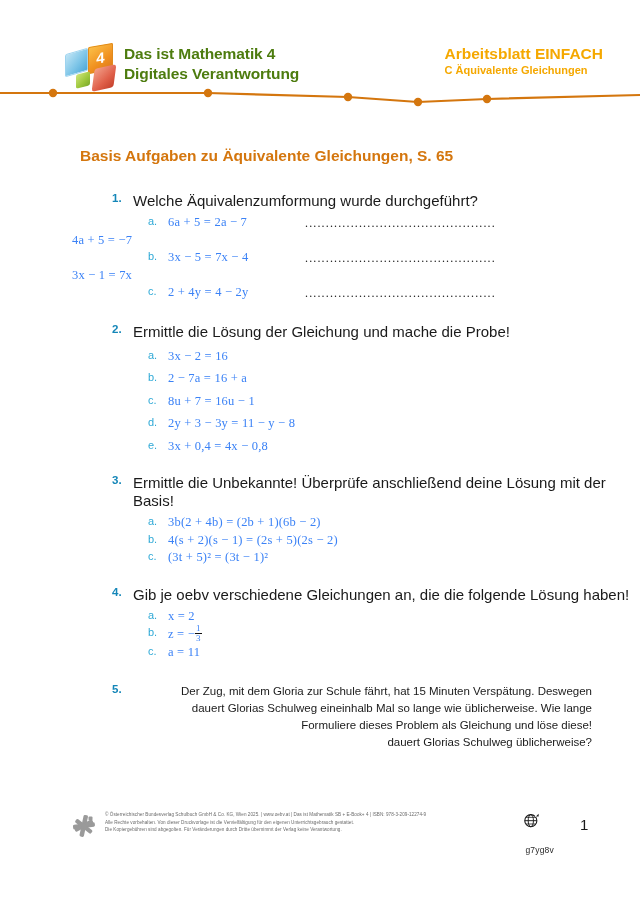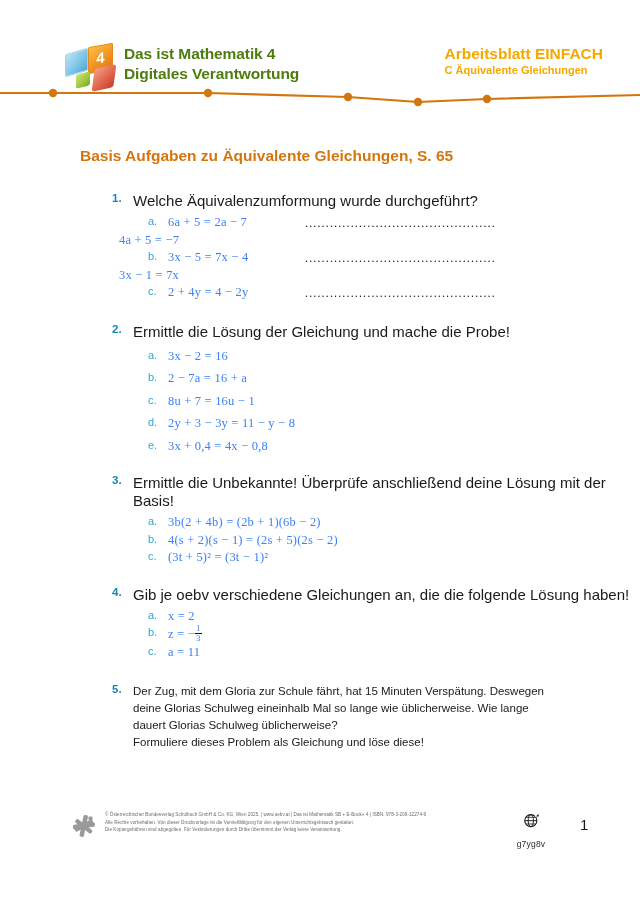--- a/index.html
+++ b/index.html
@@ -183,21 +183,21 @@
   }
   .math {
     font-family: "Liberation Serif", serif;
     font-size: 12.5px;
     color: #3b82f6;
     white-space: nowrap;
     letter-spacing: 0.2px;
   }
   .cont-line {
     position: relative;
-    padding-left: 119px;
+    padding-left: 72px;
     line-height: 16.5px;
   }
   .dots {
     position: absolute;
     left: 305px;
     top: 2px;
     width: 212px;
     font-family: "Liberation Serif", serif;
     font-size: 12px;
     color: #222;
@@ -252,22 +252,23 @@
   .globe-wrap {
     position: absolute;
     left: 508px;
     top: 6px;
     width: 46px;
     text-align: center;
   }
   .globe-code {
     font-size: 8.5px;
     color: #2a2a2a;
-    margin-top: 6px;
+    margin-top: 12px;
     letter-spacing: 0.2px;
+    text-align: right;
   }
   .page-num {
     position: absolute;
     left: 580px;
     top: 10px;
     font-size: 15px;
     color: #1a1a1a;
   }
 </style>
 </head>
@@ -408,25 +409,25 @@
           <span class="sub-letter">c.</span>
           <span class="math">a = 11</span>
         </div>
       </div>
     </div>
 
     <div class="task" style="margin-top:22px;">
       <div class="task-head">
         <span class="task-num">5.</span>
       </div>
-      <div class="task5-body" style="margin-top:-17px;">
+      <div class="task5-body" style="margin-top:-17px;text-align:right;">
         <div>Der Zug, mit dem Gloria zur Schule fährt, hat 15 Minuten Verspätung. Deswegen</div>
-        <div>deine Glorias Schulweg eineinhalb Mal so lange wie üblicherweise. Wie lange</div>
+        <div>dauert Glorias Schulweg eineinhalb Mal so lange wie üblicherweise. Wie lange</div>
+        <div>Formuliere dieses Problem als Gleichung und löse diese!</div>
         <div>dauert Glorias Schulweg üblicherweise?</div>
-        <div>Formuliere dieses Problem als Gleichung und löse diese!</div>
       </div>
     </div>
 
   </div>
 
   <div class="footer">
 
     <svg class="footer-mark" viewBox="0 0 28 28">
       <g fill="#9a9a9a">
         <rect x="11.5" y="3" width="4.5" height="22" rx="1.4" transform="rotate(12 14 14)"></rect>

